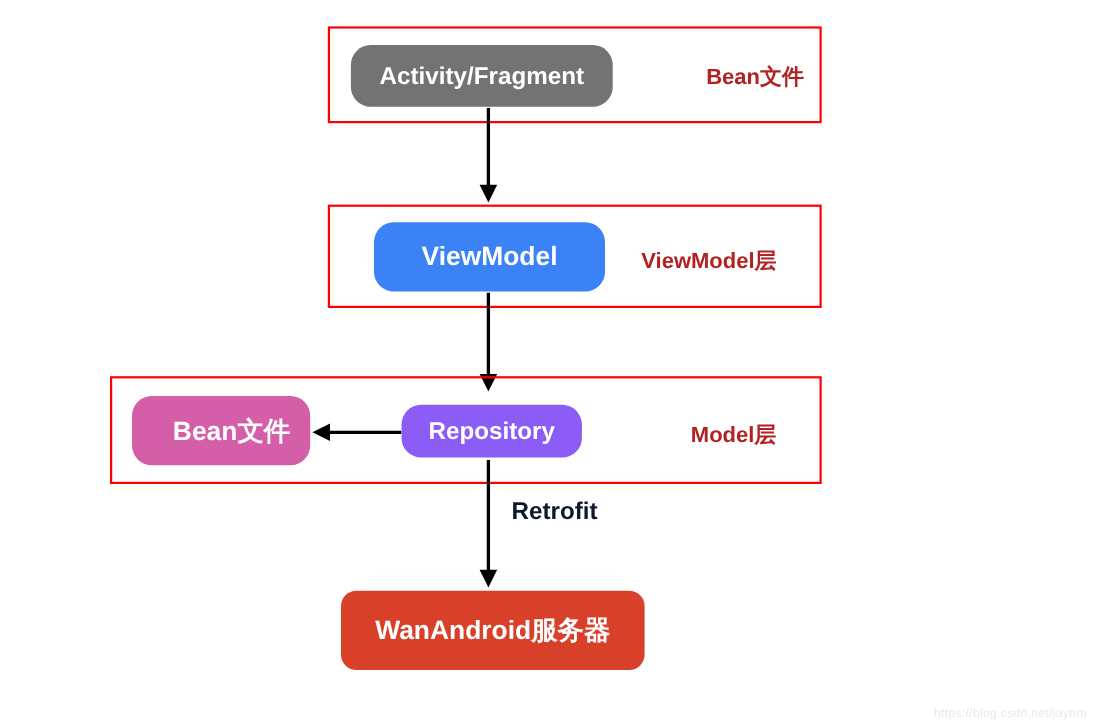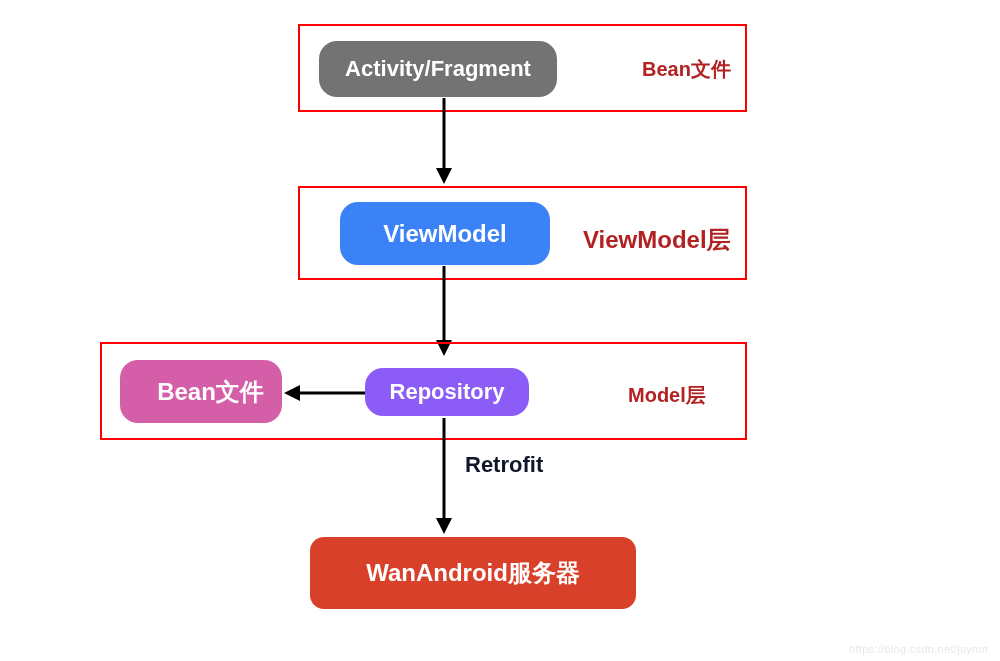--- a/index.html
+++ b/index.html
@@ -59,21 +59,21 @@
 
 <svg class="arrow" style="left:430px; top:98px; width:28px; height:88px;" viewBox="0 0 28 88">
   <line x1="14" y1="0" x2="14" y2="72" stroke="#000" stroke-width="3"></line>
   <polygon points="14,86 6,70 22,70" fill="#000"></polygon>
 </svg>
 
 <div class="layer-box" style="left:298px; top:186px; width:449px; height:94px;"></div>
 <div class="pill" style="left:340px; top:202px; width:210px; height:63px; background:#3b82f6; font-size:24px;">
   <span>ViewModel</span>
 </div>
-<div class="label" style="left:583px; top:224px; font-size:24px;">
+<div class="label" style="left:583px; top:224px; font-size:20px;">
   <span>ViewModel层</span>
 </div>
 
 <svg class="arrow" style="left:430px; top:266px; width:28px; height:92px;" viewBox="0 0 28 92">
   <line x1="14" y1="0" x2="14" y2="76" stroke="#000" stroke-width="3"></line>
   <polygon points="14,90 6,74 22,74" fill="#000"></polygon>
 </svg>
 
 <div class="layer-box" style="left:100px; top:342px; width:647px; height:98px;"></div>
 <div class="pill" style="left:120px; top:360px; width:162px; height:63px; background:#d45fa8; font-size:24px;padding-left:19px;">
@@ -92,19 +92,19 @@
 </svg>
 
 <svg class="arrow" style="left:430px; top:418px; width:28px; height:118px;" viewBox="0 0 28 118">
   <line x1="14" y1="0" x2="14" y2="102" stroke="#000" stroke-width="3"></line>
   <polygon points="14,116 6,100 22,100" fill="#000"></polygon>
 </svg>
 <div class="black-label" style="left:465px; top:452px; font-size:22px;">
   <span>Retrofit</span>
 </div>
 
-<div class="pill" style="left:310px; top:537px; width:326px; height:72px; background:#d9402a; font-size:24px; border-radius:14px;">
+<div class="pill" style="left:310px; top:537px; width:276px; height:72px; background:#d9402a; font-size:24px; border-radius:14px;">
   <span>WanAndroid服务器</span>
 </div>
 
 <div class="watermark">
   <span>https://blog.csdn.net/jaynm</span>
 </div>
 
 </body></html>

